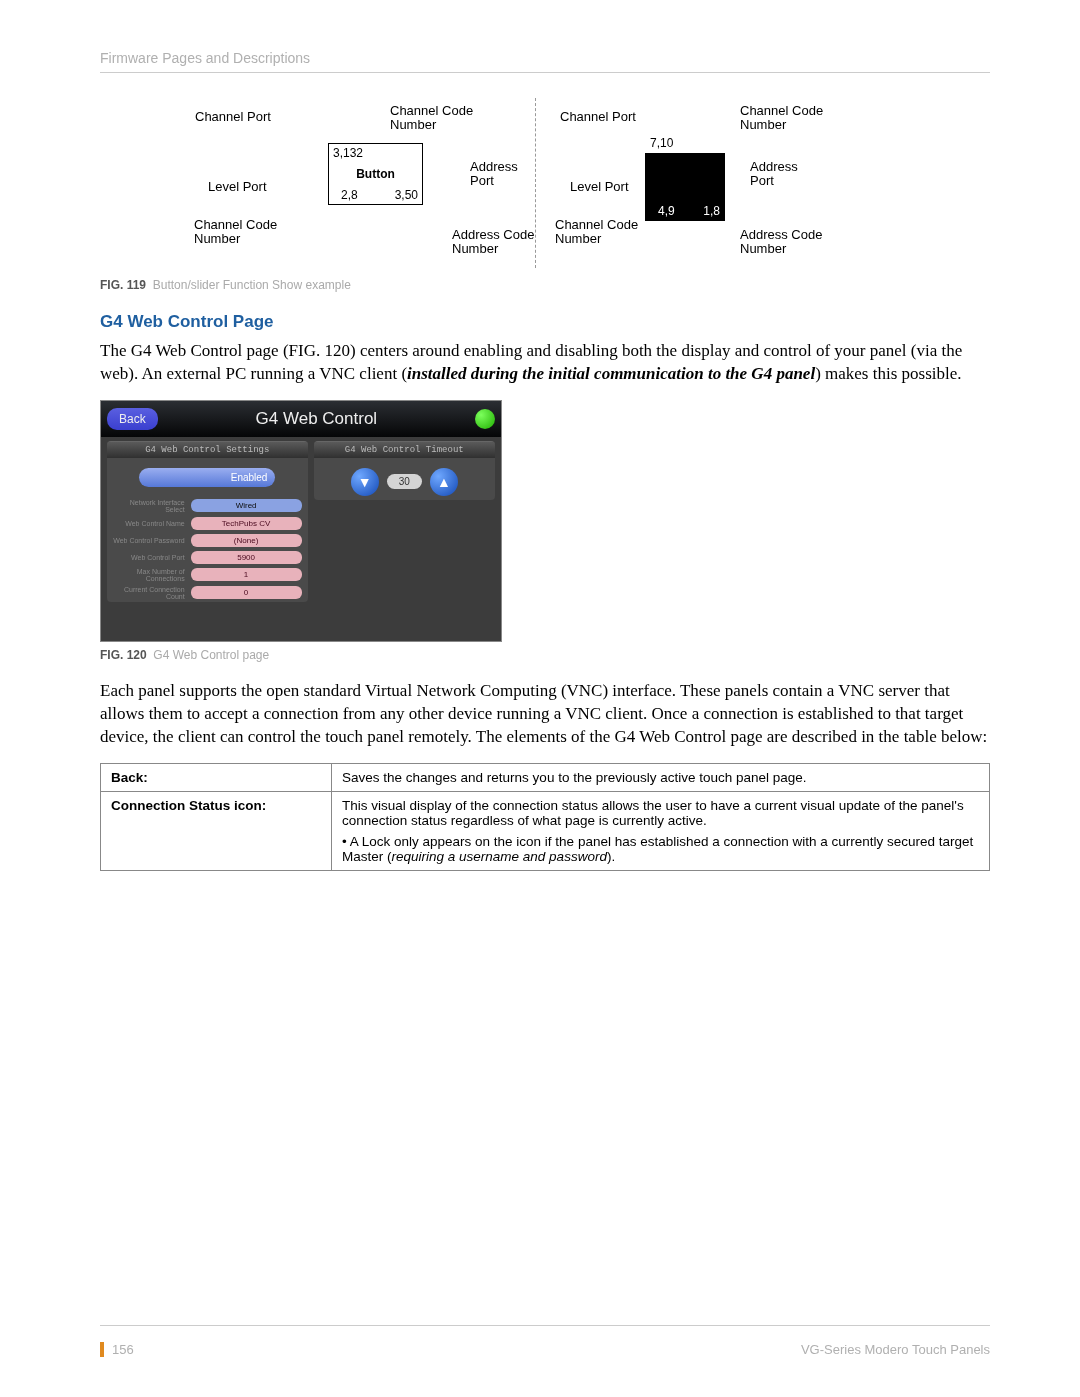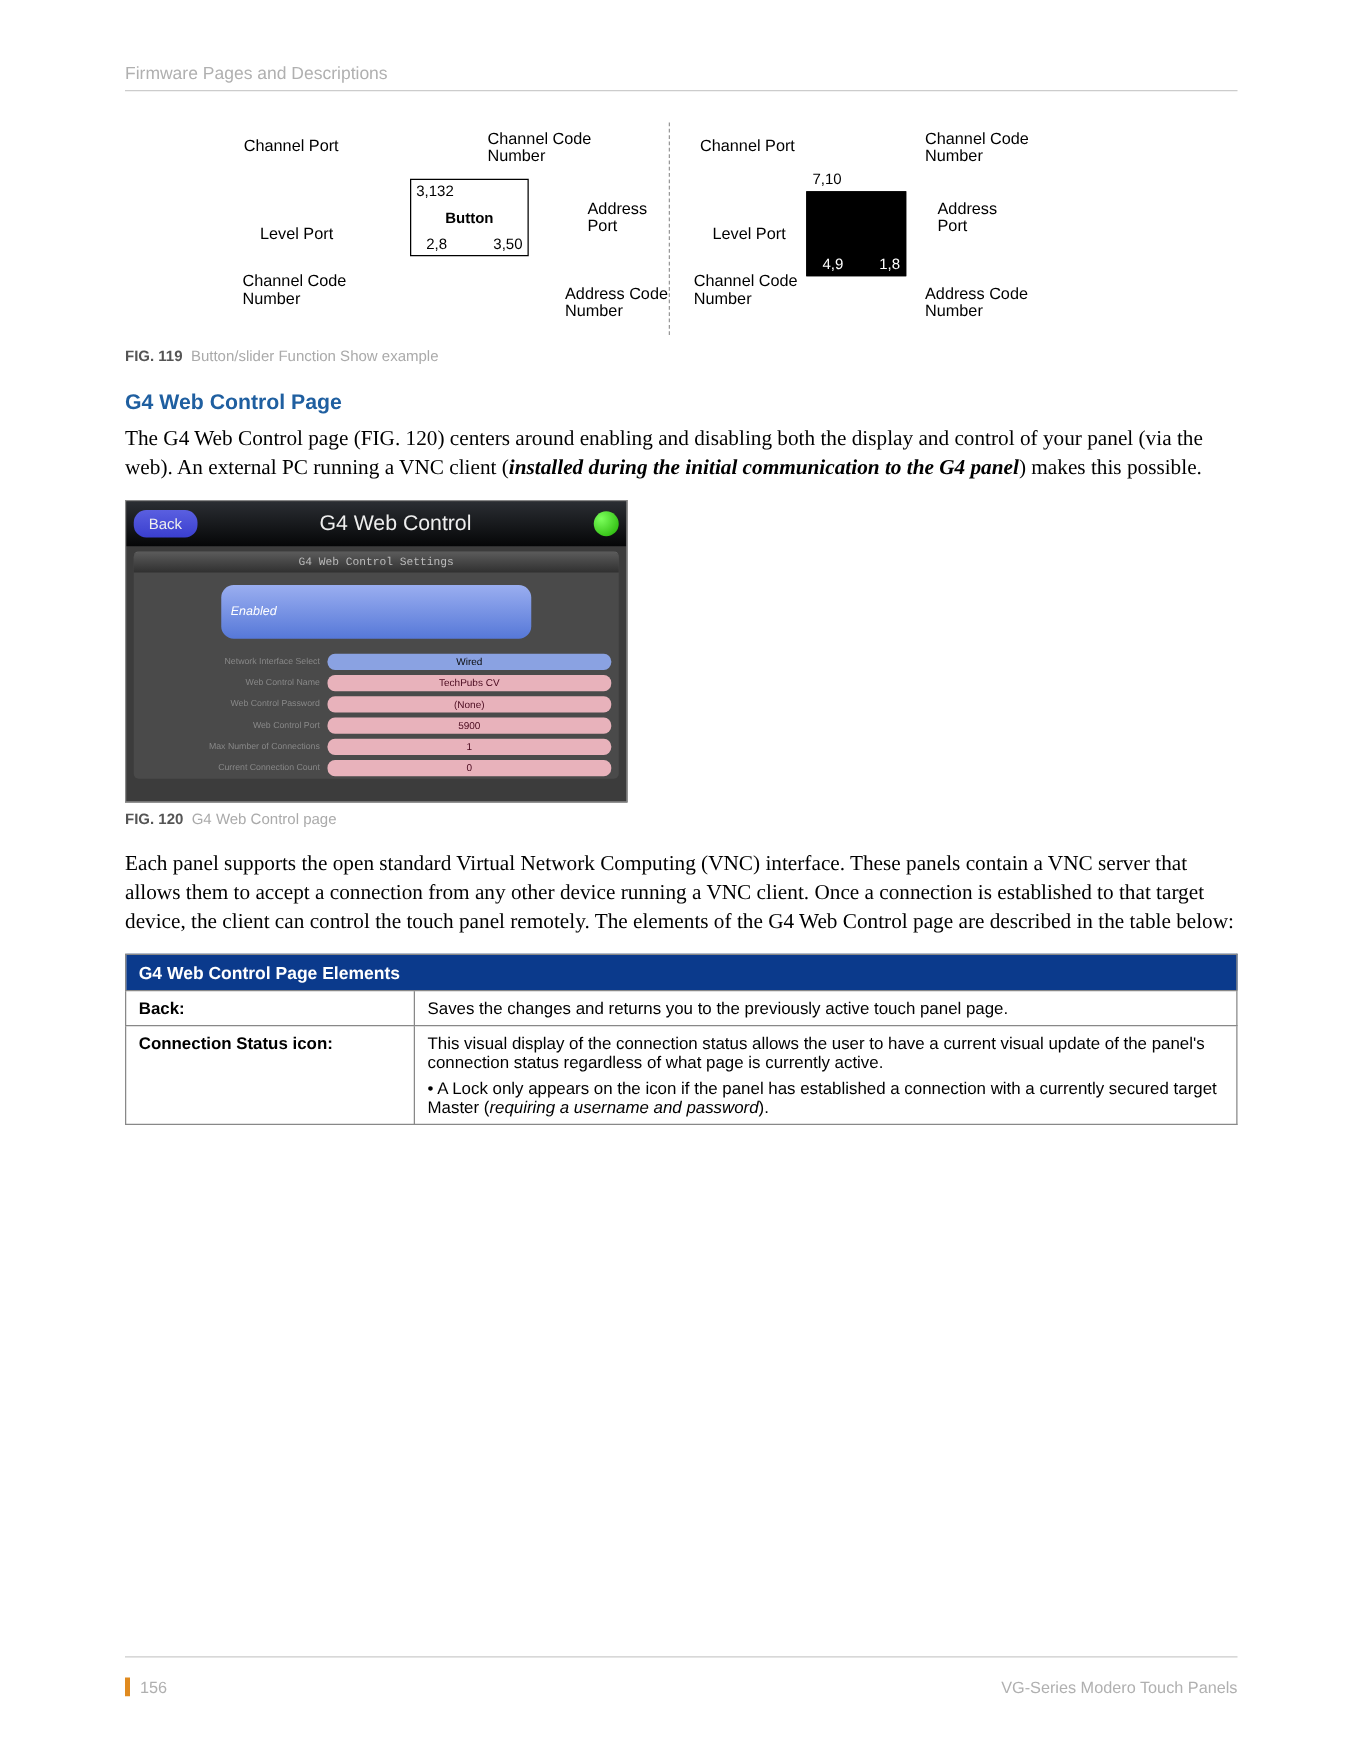--- a/index.html
+++ b/index.html
@@ -91,23 +91,23 @@
   .ui-pane {
     flex: 1; background: #4a4a4a; border-radius: 4px;
     border-top: 1px solid #666;
   }
   .ui-pane-hdr {
     background: linear-gradient(#5a5a5a,#303030);
     color: #bbb; font-size: 9px; text-align: center;
     padding: 3px 0; border-radius: 4px 4px 0 0; font-family: Liberation Mono, monospace;
   }
   .ui-btn {
-    margin: 10px auto; font-size: 10px; text-align: left;
-    border-radius: 10px; padding: 16px 8px; width: 60%;
-    background: linear-gradient(#9aaef0,#5678d8); color: #fff; font-style: italic;
+    margin: 10px auto; font-size: 10px; text-align: right;
+    border-radius: 10px; padding: 4px 8px; width: 60%;
+    background: linear-gradient(#9aaef0,#5678d8); color: #fff;
   }
   .ui-row { display: flex; align-items: center; gap: 6px; padding: 2px 6px; }
   .ui-row .lbl { flex: 0 0 38%; color: #888; font-size: 7px; text-align: right; line-height: 1; }
   .ui-row .pill {
     flex: 1; font-size: 8px; text-align: center;
     border-radius: 6px; padding: 2px 0;
   }
   .pill.blue { background: #8aa2e2; color: #0a0a0a; }
   .pill.pink { background: #e8b2bb; color: #4a0a1f; }
   .ui-arrow {
@@ -223,34 +223,39 @@
             <div class="ui-row">
               <div class="lbl">Max Number of Connections</div>
               <div class="pill pink">1</div>
             </div>
             <div class="ui-row">
               <div class="lbl">Current Connection Count</div>
               <div class="pill pink">0</div>
             </div>
           </div>
       </div>
+      <div class="ui-pane" style="flex:0.95;height:58px">
+        <div class="ui-pane-hdr">G4 Web Control Timeout</div>
+        <div class="ui-timeout">
+          <span class="ui-arrow">▼</span>
+          <span class="val">30</span>
+          <span class="ui-arrow">▲</span>
+        </div>
+      </div>
     </div>
   </div>
   <div class="fig-caption">
     <b>FIG. 120</b>&nbsp;
     <span>G4 Web Control page</span>
   </div>
 
   <p class="body">Each panel supports the open standard Virtual Network Computing (VNC) interface. These panels contain a VNC server that allows them to accept a connection from any other device running a VNC client. Once a connection is established to that target device, the client can control the touch panel remotely. The elements of the G4 Web Control page are described in the table below:</p>
 
   <table class="elements">
     <tbody>
-        <tr>
-          <th class="header" colspan="2">G4 Web Control Page Elements</th>
-        </tr>
     <tr>
       <td class="label">Back:</td>
       <td>Saves the changes and returns you to the previously active touch panel page.</td>
     </tr>
     <tr>
       <td class="label">Connection Status icon:</td>
       <td>
         <span>This visual display of the connection status allows the user to have a current visual update of the panel's connection status regardless of what page is currently active.</span>
         <div class="bullet-line">
           <span>• A Lock only appears on the icon if the panel has established a connection with a currently secured target Master (</span><span class="italic" style="font-style:italic">requiring a username and password</span><span>).</span>

